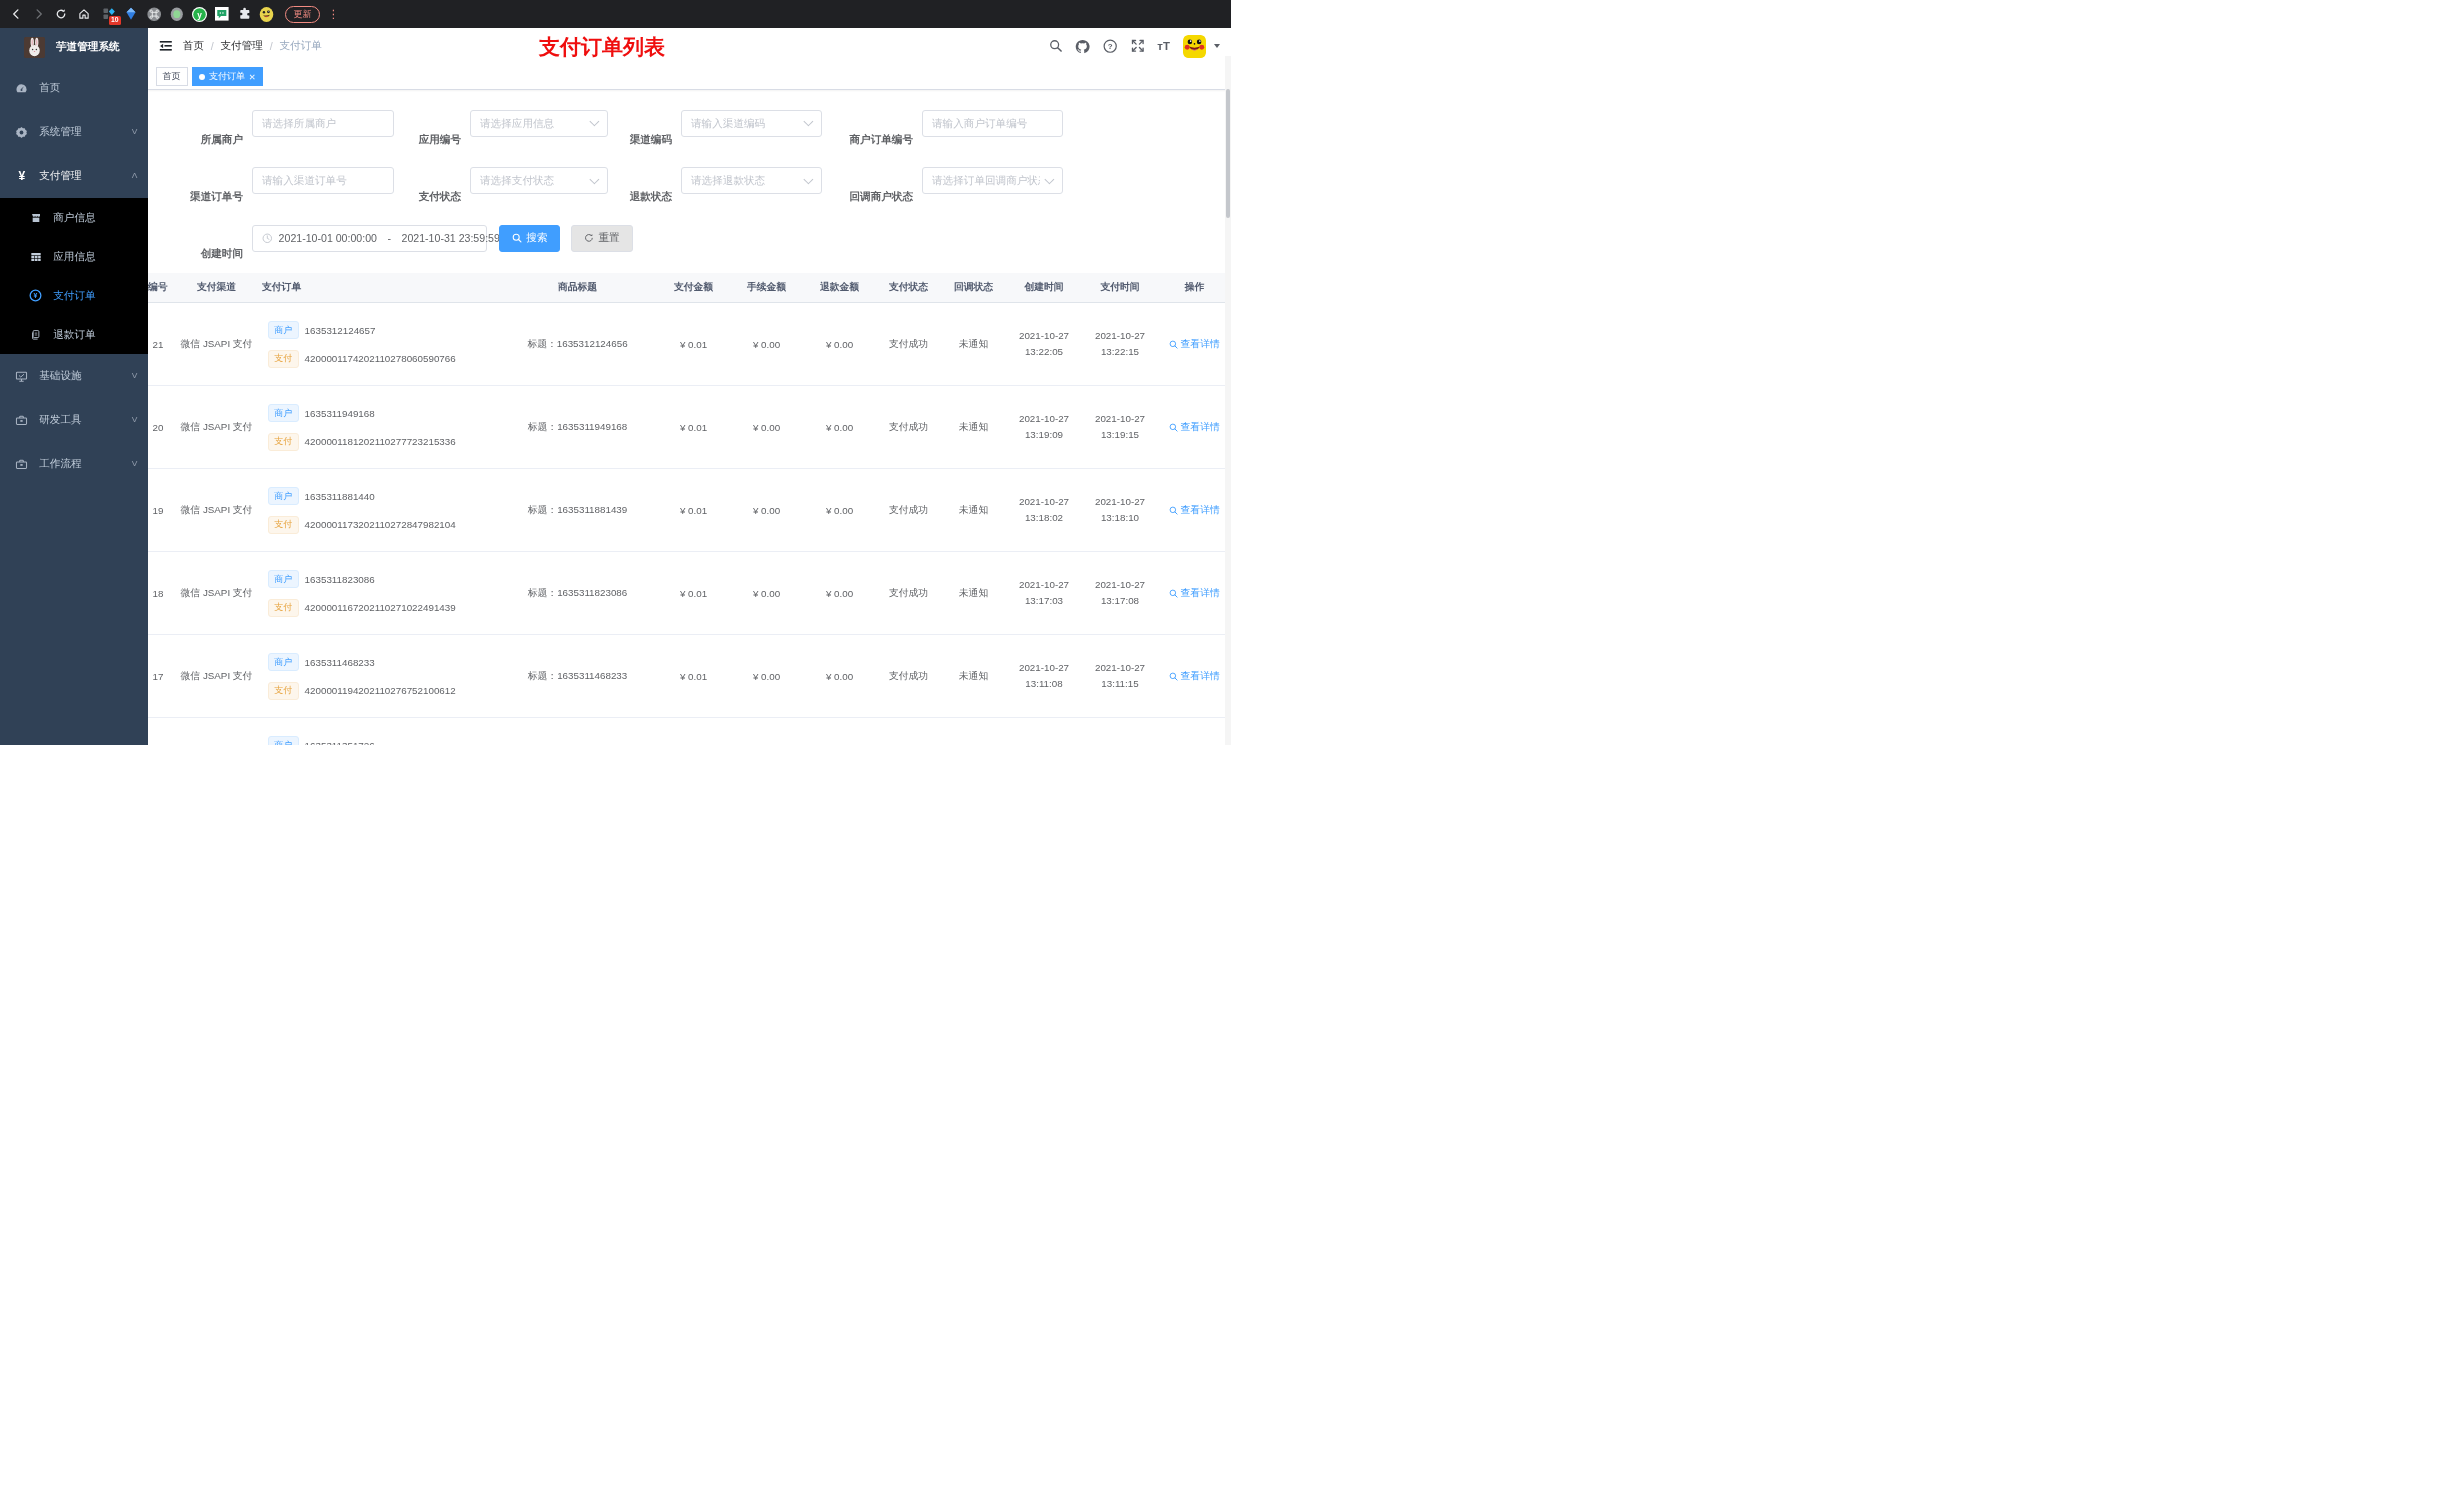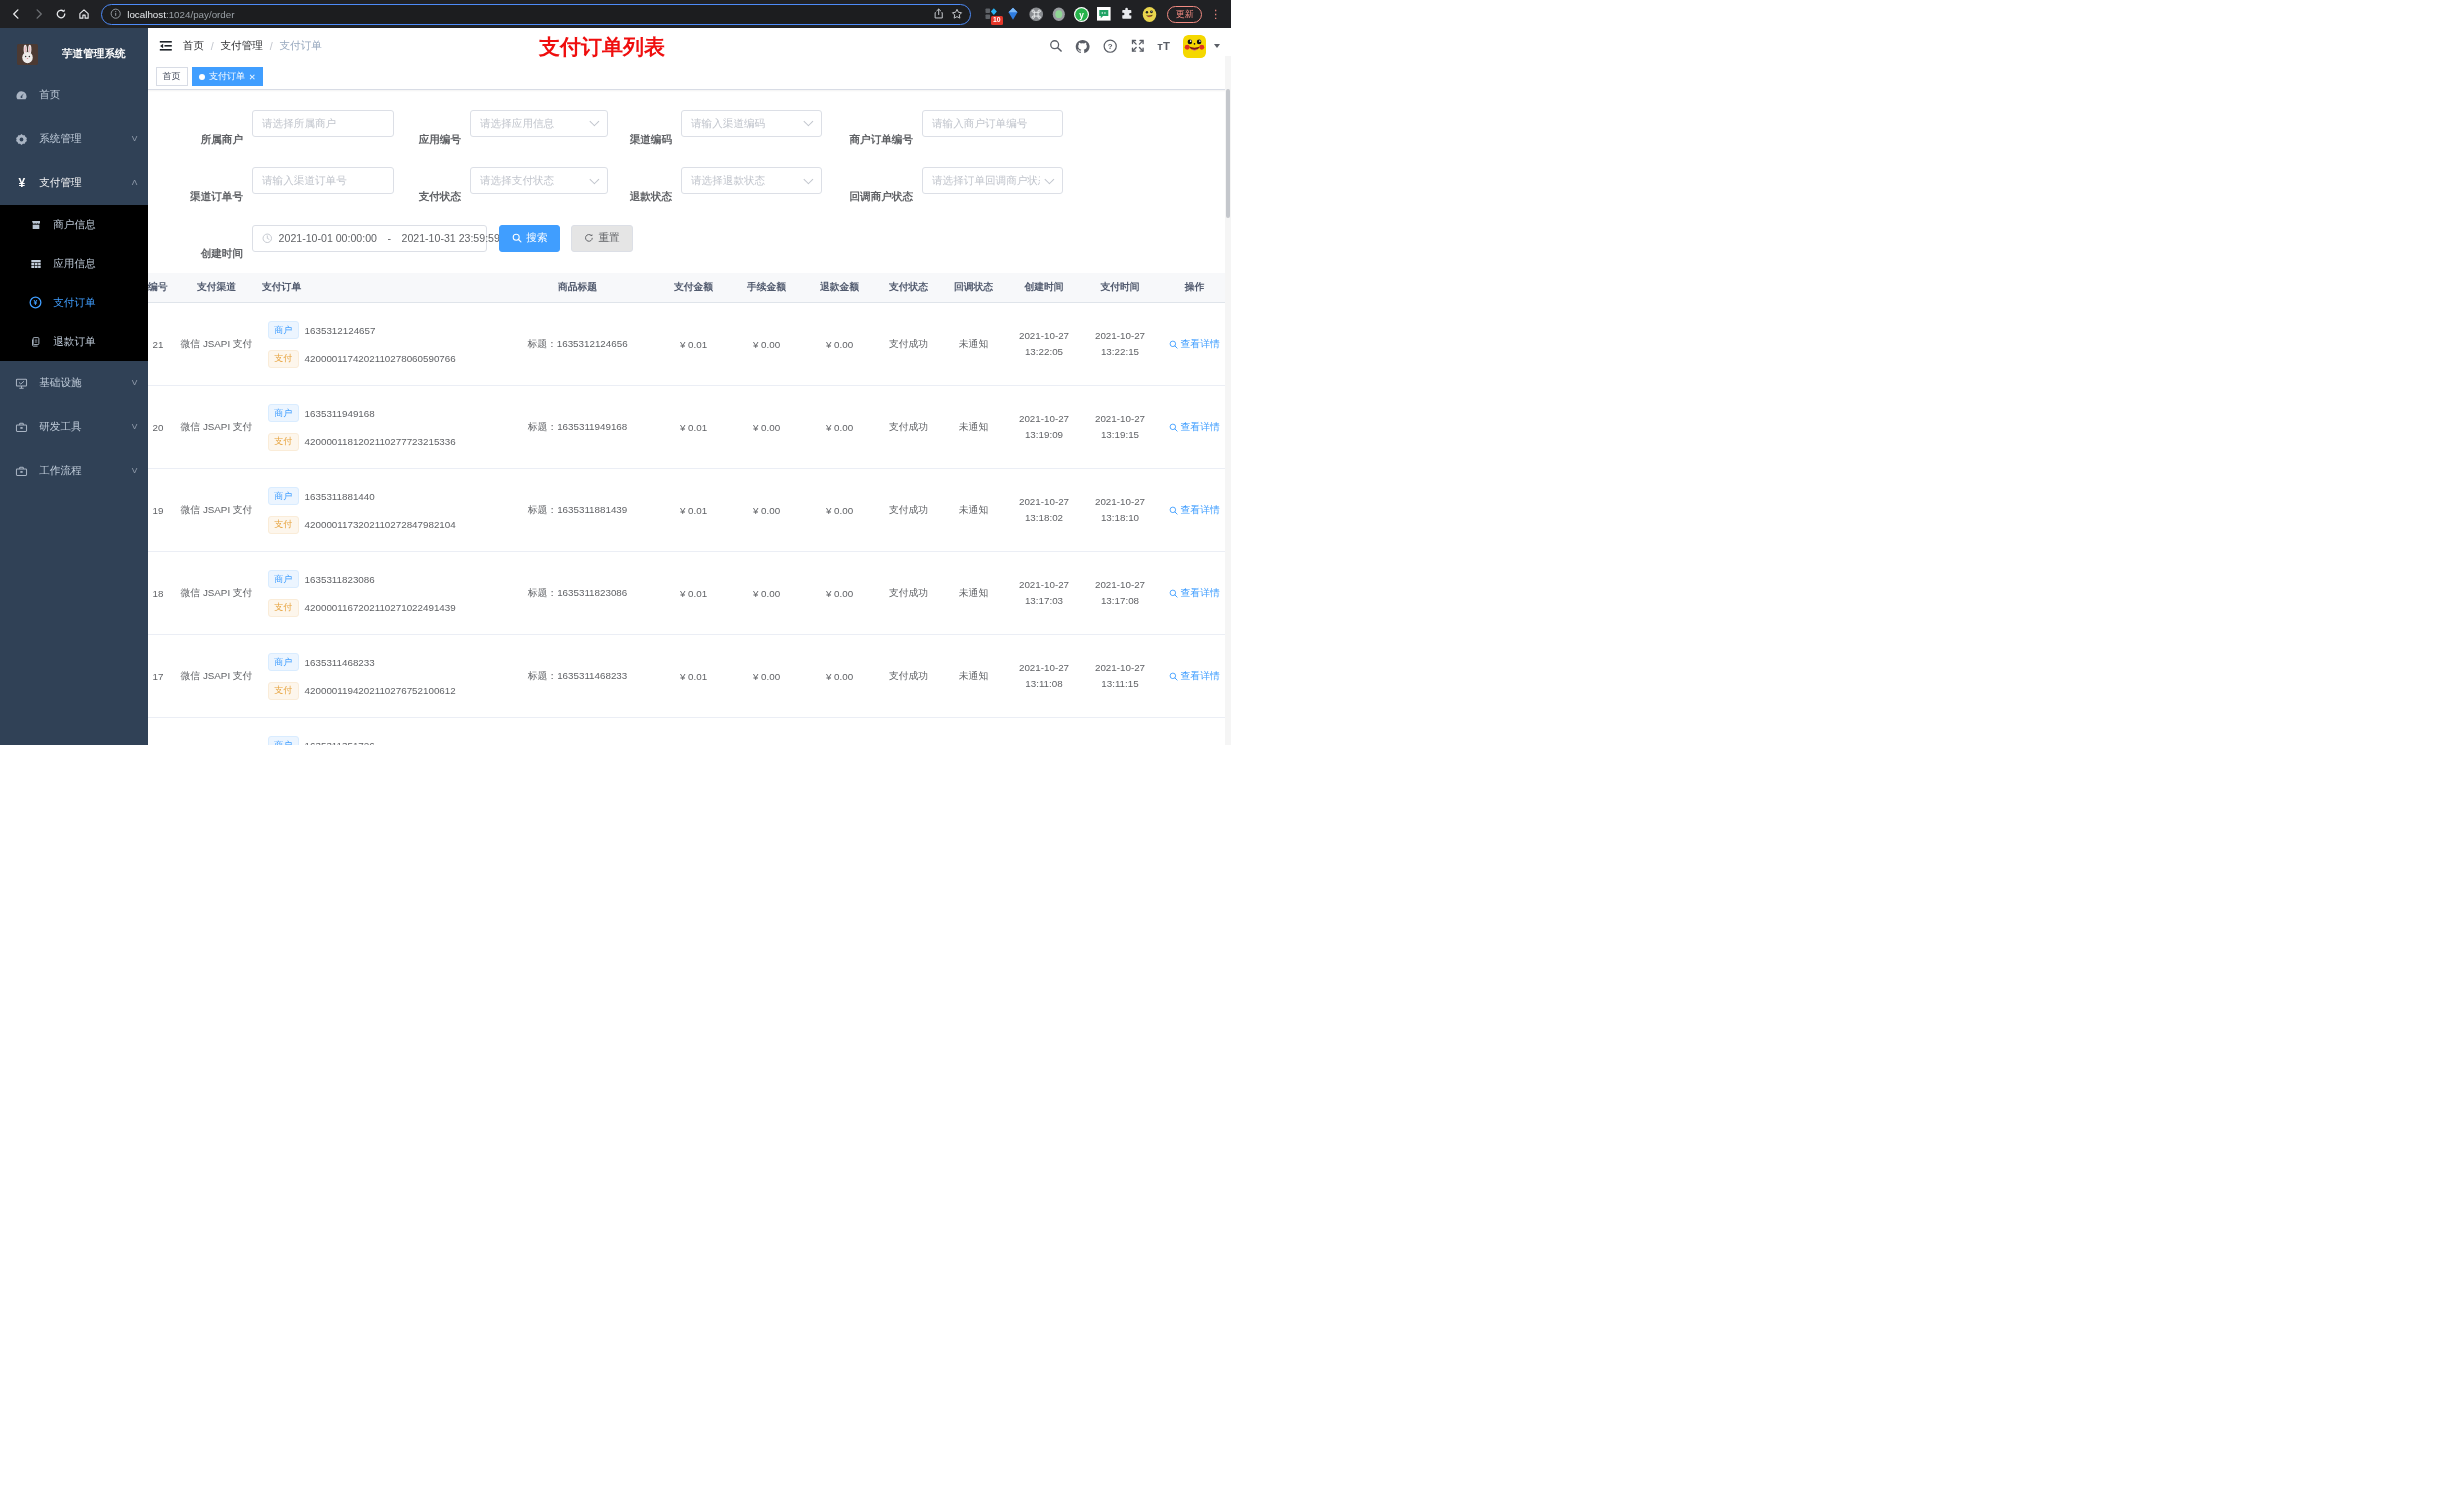--- a/index.html
+++ b/index.html
@@ -18,21 +18,21 @@
   .ext-icon { width:15px; height:15px; position:relative; display:flex; align-items:center; justify-content:center; cursor:pointer; flex:none; }
   .badge { position:absolute; bottom:-3px; right:-4.5px; background:#e33629; color:#fff; font-size:6.8px; line-height:8.3px; padding:0 2.3px; border-radius:1.5px; font-weight:700; }
   .update-pill { border:0.8px solid #f28b82; color:#f28b82; border-radius:9px; height:17px; display:flex; align-items:center; padding:0 7.6px; font-size:9px; margin-left:3px; cursor:pointer; white-space:nowrap; }
   .kebab { color:#f28b82; font-size:11.4px; letter-spacing:0; width:10.6px; text-align:center; cursor:pointer; }
 
   
   .app { display:flex; height:717px; position:relative; }
 
   
   .sidebar { width:148px; background:#304156; color:#bfcbd9; flex:none; display:flex; flex-direction:column; }
-  .logo-row { height:38px; display:flex; align-items:center; padding-left:17px; gap:24px;margin-top:7px; }
+  .logo-row { height:38px; display:flex; align-items:center; padding-left:24px; gap:11px; }
   .logo-img { width:21px; height:21px; border-radius:2.3px; background:#4a3b35; position:relative; overflow:hidden; flex:none; }
   .logo-title { color:#fff; font-size:10.6px; font-weight:700; white-space:nowrap; }
   .mi { height:44px; display:flex; align-items:center; padding:0 10.6px 0 15px; gap:10.6px; font-size:10.6px; cursor:pointer; }
   .mi .ic { width:13.6px; display:flex; justify-content:center; color:#aab5c4; }
   .mi .lbl { flex:1; }
   .mi .arrow { font-size:8.3px; color:#8d98a8; transform:scaleY(.8); }
   .mi.active-parent { color:#f4f4f5; }
   .submenu { background:#000000; }
   .smi { height:39px; display:flex; align-items:center; padding-left:29px; gap:10.6px; font-size:10.6px; cursor:pointer; color:#bfcbd9; }
   .smi .ic { width:13.6px; display:flex; justify-content:center; }
@@ -127,41 +127,20 @@
         <path d="M13 8a5 5 0 1 1-1.7-3.75" stroke="#e8eaed" stroke-width="1.7" fill="none" stroke-linecap="round"></path>
         <path d="M13 1.8v3h-3z" fill="#e8eaed"></path>
       </svg>
   </div>
   <div class="navbtn">
     <svg width="12" height="12" viewBox="0 0 16 16">
         <path d="M2.5 7.5 8 2.5l5.5 5v6h-4v-4h-3v4h-4z" stroke="#e8eaed" stroke-width="1.5" fill="none" stroke-linejoin="round"></path>
       </svg>
   </div>
 
-  <div class="omnibox">
-    <span style="display:flex">
-      <svg width="11.4" height="11.4" viewBox="0 0 16 16">
-          <circle cx="8" cy="8" r="6.4" stroke="#9aa0a6" stroke-width="1.3" fill="none"></circle>
-          <rect x="7.3" y="7" width="1.4" height="4" fill="#9aa0a6"></rect>
-          <rect x="7.3" y="4.4" width="1.4" height="1.4" fill="#9aa0a6"></rect>
-        </svg>
-    </span>
-    <span class="omni-url"><span class="host">localhost</span><span class="rest">:1024/pay/order</span></span>
-    <span style="display:flex">
-      <svg width="11.4" height="11.4" viewBox="0 0 16 16">
-          <path d="M8 1.8v7.4M5.3 4 8 1.6 10.7 4" stroke="#c6c9cd" stroke-width="1.4" fill="none" stroke-linecap="round" stroke-linejoin="round"></path>
-          <path d="M4 6.5H3v7.5h10V6.5h-1" stroke="#c6c9cd" stroke-width="1.4" fill="none"></path>
-        </svg>
-    </span>
-    <span style="display:flex">
-      <svg width="12" height="12" viewBox="0 0 16 16">
-          <path d="M8 1.8 9.9 5.7l4.2.6-3 3 .7 4.2L8 11.5l-3.8 2 .7-4.2-3-3 4.2-.6z" stroke="#c6c9cd" stroke-width="1.3" fill="none" stroke-linejoin="round"></path>
-        </svg>
-    </span>
-  </div>
 
   <div class="ext-strip">
     <div class="ext-icon">
       <svg width="13.6" height="13.6" viewBox="0 0 18 18">
           <rect x="2" y="2" width="6" height="6" rx="1" fill="#5f6368"></rect>
           <rect x="2" y="10" width="6" height="6" rx="1" fill="#5f6368"></rect>
           <path d="M13 1.5 17 6l-4 4.5L9 6z" fill="#29b3f3"></path>
         </svg>
       <span class="badge">10</span>
     </div>

